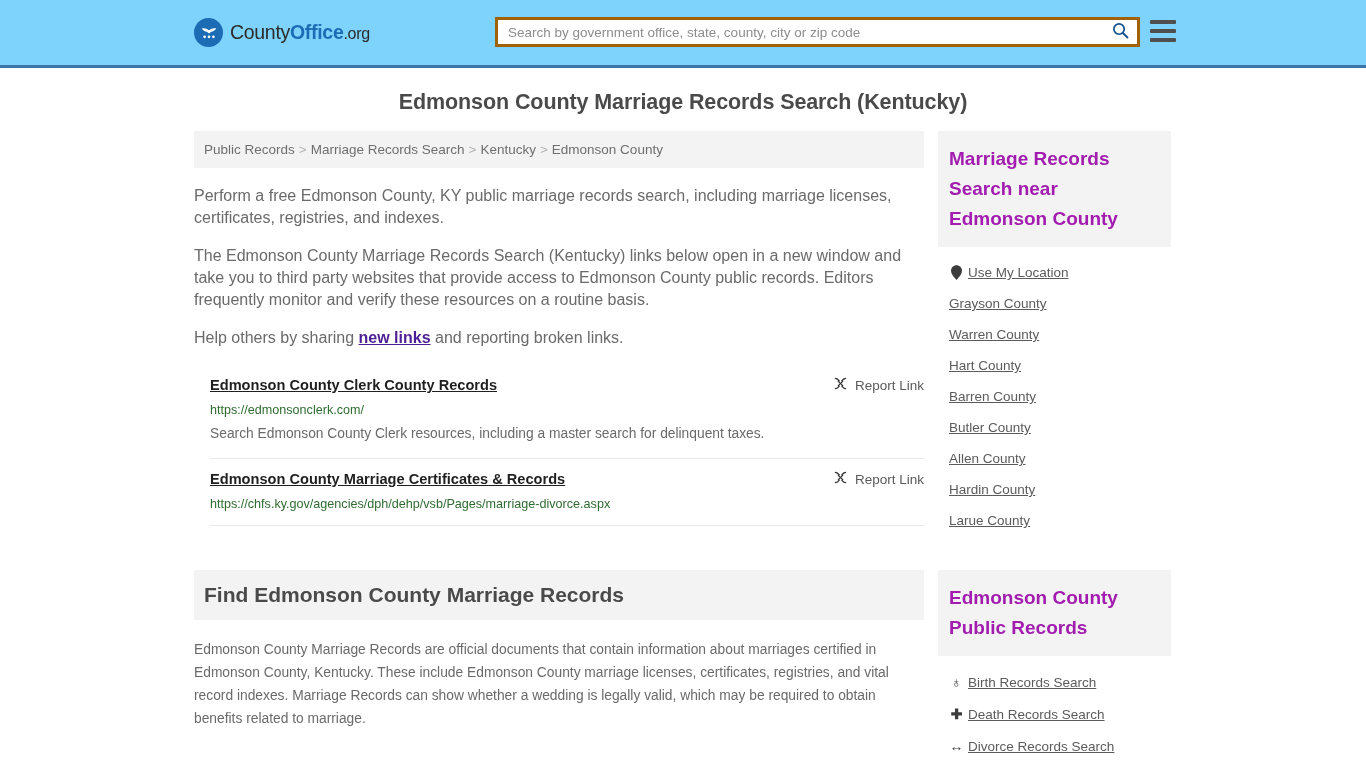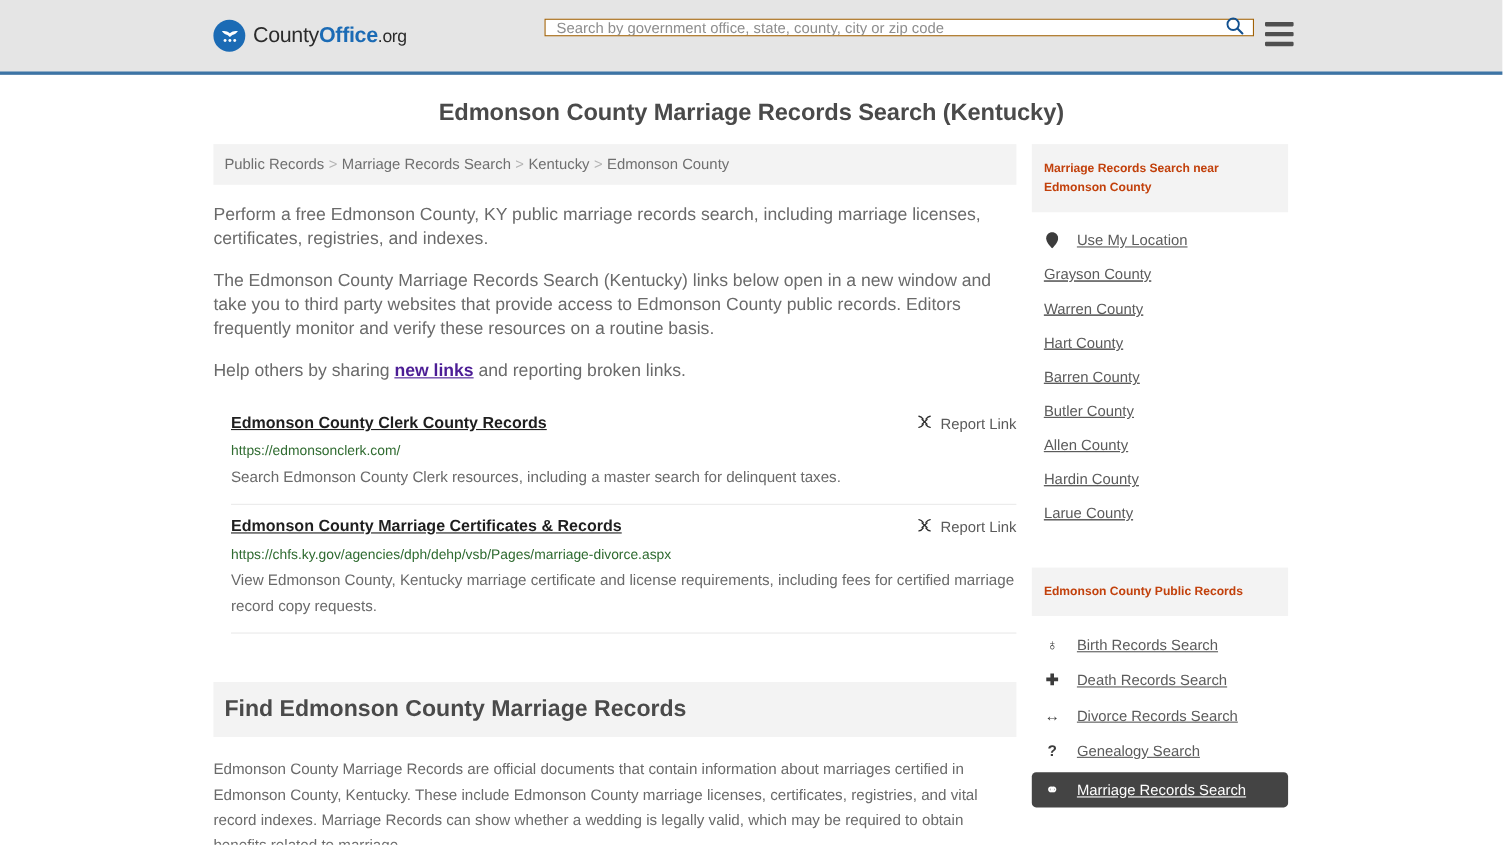--- a/index.html
+++ b/index.html
@@ -10,21 +10,21 @@
     overflow: hidden;
     background: #ffffff;
     font-family: "Liberation Sans", sans-serif;
     color: #5a5a5a;
     -webkit-font-smoothing: antialiased;
   }
 
   
   .site-header {
     height: 68px;
-    background: #e5e5e5;
+    background: #7dd3fc;
     border-bottom: 3px solid #3d74a5;
     display: flex;
     align-items: center;
     position: relative;
   }
   .logo-wrap {
     display: flex;
     align-items: center;
     margin-left: 194px;
     gap: 7px;
@@ -44,23 +44,23 @@
   }
   .logo-text .lt-county { color: #2b2b2b; }
   .logo-text .lt-office { color: #1b6bb5; font-weight: bold; }
   .logo-text .lt-org { color: #2b2b2b; font-size: 16px; }
 
   .search-wrap {
     position: absolute;
     left: 495px;
     top: 17px;
     width: 645px;
-    height: 16px;
+    height: 30px;
     background: #fff;
-    border: 1px solid #a16207;
+    border: 3px solid #a16207;
     display: flex;
     align-items: flex-end;
   }
   .search-input {
     flex: 1;
     border: 0;
     outline: none;
     height: 100%;
     padding: 0 10px;
     font-family: "Liberation Sans", sans-serif;
@@ -196,30 +196,30 @@
     line-height: 23px;
     color: #6a6a6a;
     margin: 0 0 18px 0;
   }
 
   
   .side-panel { margin-bottom: 8px; }
   .side-head {
     background: #f3f3f3;
     padding: 13px 11px;
-    font-size: 11px;
-    font-weight: bold;
-    color: #c2410c;
-    line-height: 18px;
+    font-size: 19px;
+    font-weight: bold;
+    color: #a21caf;
+    line-height: 30px;
   }
   .side-list { padding: 10px 0 0 0; }
   .side-item {
     display: flex;
     align-items: center;
-    gap: 15px;
+    gap: 4px;
     padding: 8px 11px;
     font-size: 13.5px;
     cursor: pointer;
   }
   .side-item a, .side-item .side-label {
     color: #5b5b5b;
     text-decoration: underline;
   }
   .side-item.active {
     background: #444444;
@@ -231,21 +231,21 @@
     width: 15px;
     flex: none;
     display: flex;
     align-items: center;
     justify-content: center;
     color: #3c3c3c;
     font-size: 14px;
     font-weight: bold;
   }
   .side-item.active .side-icon { color: #ffffff; }
-  .side-item.plain { padding-left: 11px; text-decoration: underline; }
+  .side-item.plain { padding-left: 11px; }
 </style>
 </head>
 <body>
 
 <header class="site-header">
 
   <div class="logo-wrap">
     <span class="logo-mark">
       <svg width="22" height="22" viewBox="0 0 24 24" aria-hidden="true">
         <path d="M4 7 C7 6.2 9.5 7 12 9 C14.5 7 17 6.2 20 7 C18.5 9 16.5 10.2 14.4 10.6 L12 12.6 L9.6 10.6 C7.5 10.2 5.5 9 4 7 Z" fill="#ffffff"></path>
@@ -326,21 +326,20 @@
                 <path d="M3.2 16.8 C5.4 16.6 7.2 15.0 8.3 13.4" fill="none" stroke="#2b2b2b" stroke-width="1.6" stroke-linecap="round"></path>
                 <path d="M16.8 16.8 C14.6 16.6 12.8 15.0 11.7 13.4" fill="none" stroke="#2b2b2b" stroke-width="1.6" stroke-linecap="round"></path>
                 <line x1="7.0" y1="7.2" x2="13.0" y2="12.8" stroke="#2b2b2b" stroke-width="1.6" stroke-linecap="round"></line>
                 <line x1="13.0" y1="7.2" x2="7.0" y2="12.8" stroke="#2b2b2b" stroke-width="1.6" stroke-linecap="round"></line>
               </svg>
             </span>
             <span>Report Link</span>
           </div>
         </div>
         <span class="result-url">https://chfs.ky.gov/agencies/dph/dehp/vsb/Pages/marriage-divorce.aspx</span>
-        <div class="result-desc">View Edmonson County, Kentucky marriage certificate and license requirements, including fees for certified marriage record copy requests.</div>
       </div>
 
       <div class="section-head">Find Edmonson County Marriage Records</div>
       <div class="section-body">
         <p>Edmonson County Marriage Records are official documents that contain information about marriages certified in Edmonson County, Kentucky. These include Edmonson County marriage licenses, certificates, registries, and vital record indexes. Marriage Records can show whether a wedding is legally valid, which may be required to obtain benefits related to marriage.</p>
 
       </div>
 
     </div>
 

